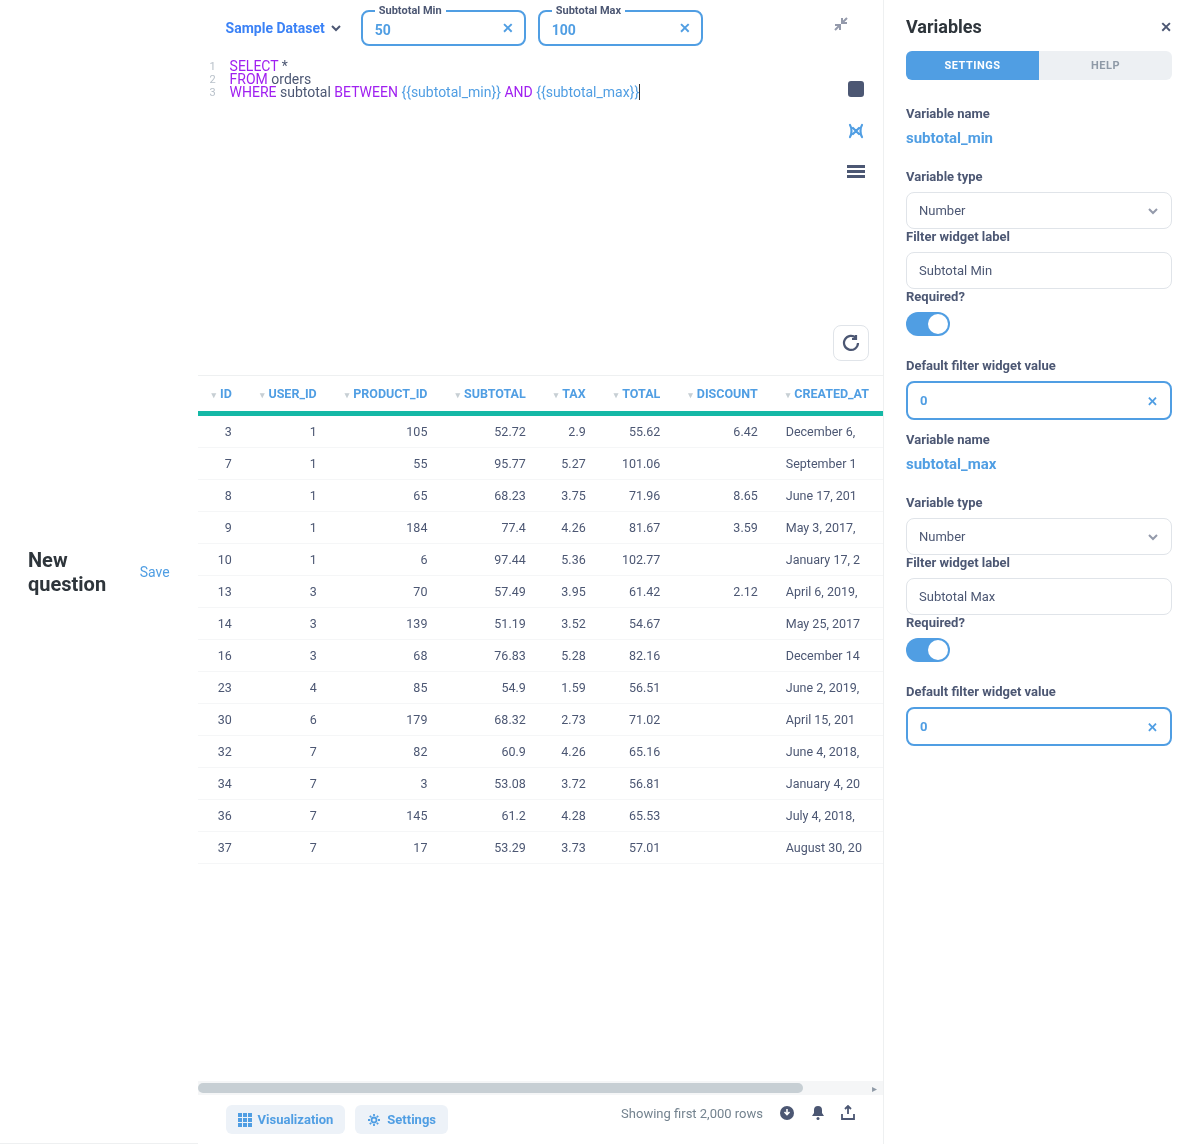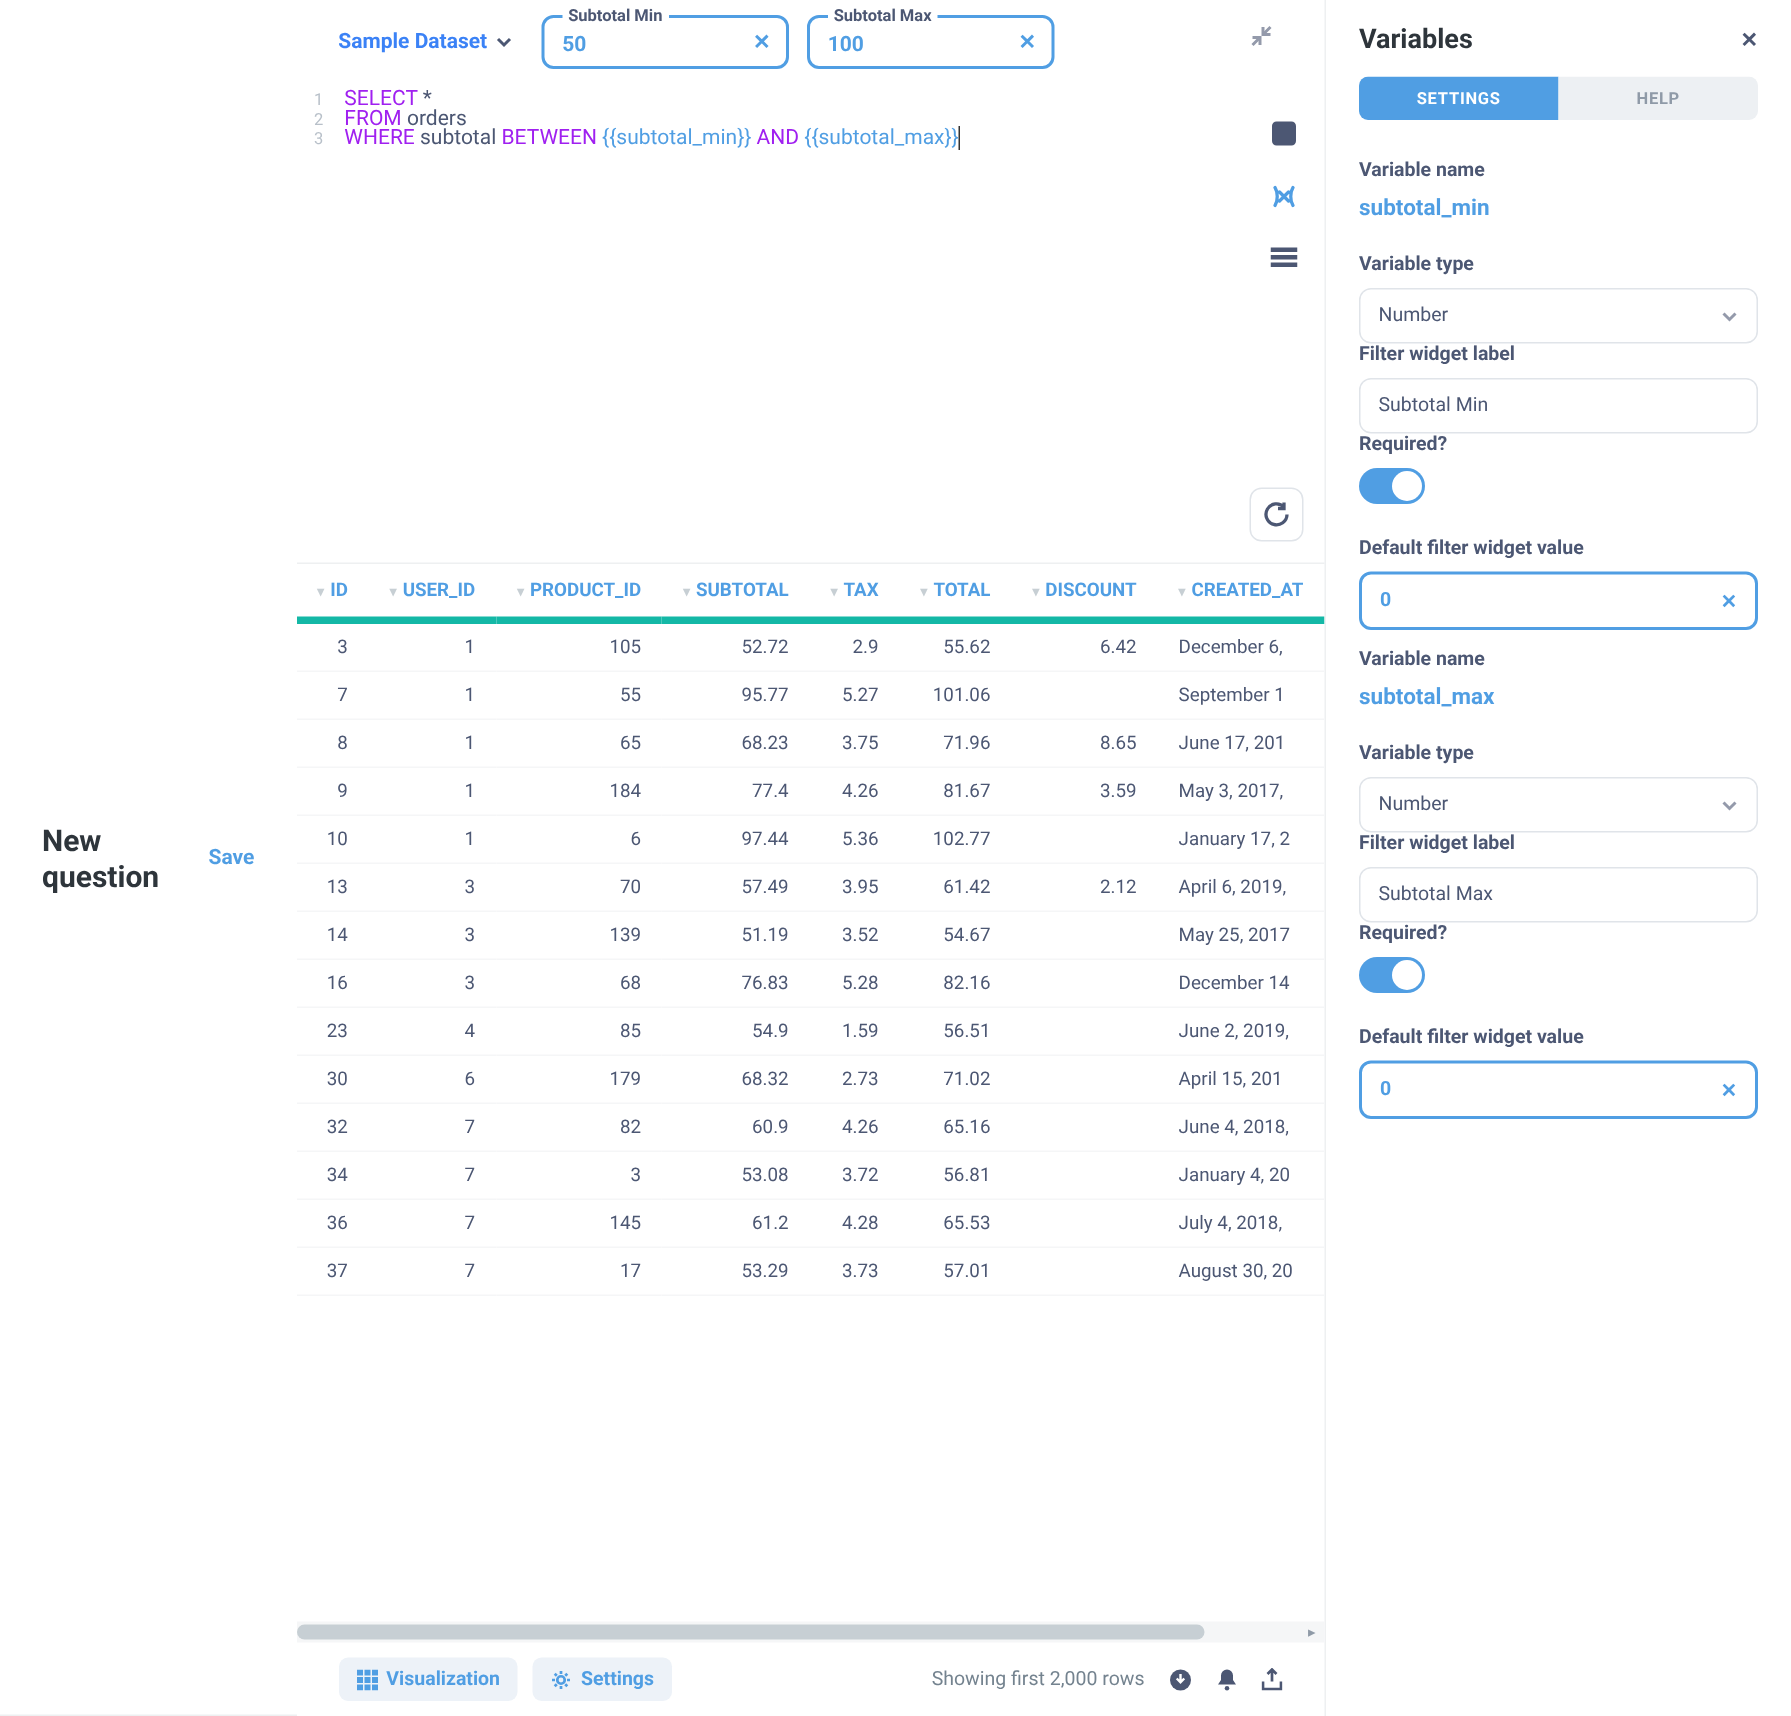--- a/index.html
+++ b/index.html
@@ -1,20 +1,20 @@
 <!DOCTYPE html>
 <html><head>
 <meta charset="utf-8">
 <style>
 *{box-sizing:border-box;margin:0;padding:0;font-family:-apple-system,BlinkMacSystemFont,"Segoe UI",Roboto,sans-serif}
 body{background:#fff;color:#4c5773;font-size:14px;width:1194px;height:1144px;overflow:hidden;position:relative}
 .app{display:flex;flex-direction:row;height:100%}
 .header{display:flex;align-items:center;padding:12px 28px;border-bottom:1px solid #eef0f1}
 .title{font-size:20px;font-weight:700;color:#2e353b;flex:1}
-.save-link{color:#509ee3;font-weight:700;cursor:pointer;font-size:14px}
+.save-link{color:#509ee3;font-weight:400;cursor:pointer;font-size:14px}
 .filters-row{display:flex;align-items:center;padding:10px 28px;position:relative}
 .dataset{display:flex;align-items:center;font-weight:700;color:#3b82f6;margin-right:20px;cursor:pointer}
 .dataset svg{margin-left:6px}
 .filter-box{position:relative;border:2px solid #509ee3;border-radius:8px;padding:10px 12px 6px;margin-right:12px;width:165px}
 .filter-label{position:absolute;top:-8px;left:12px;background:#fff;padding:0 4px;font-size:11px;font-weight:700;color:#4c5773}
 .filter-value{color:#509ee3;font-weight:700;font-size:14px}
 .filter-clear{position:absolute;right:10px;top:50%;transform:translateY(-50%);color:#509ee3;font-weight:700;cursor:pointer}
 .collapse-icon{position:absolute;right:34px;top:16px;cursor:pointer;color:#949aab}
 .main{display:flex;flex:1;min-height:0}
 .left-pane{flex:1;display:flex;flex-direction:column;min-width:0;border-right:1px solid #eef0f1}
@@ -29,21 +29,21 @@
 .refresh-btn{position:absolute;right:14px;bottom:14px;width:36px;height:36px;border:1px solid #e0e4e9;border-radius:8px;display:flex;align-items:center;justify-content:center;cursor:pointer;background:#fff}
 .table-wrap{flex:1;overflow:auto;position:relative}
 table{border-collapse:collapse;width:100%;font-size:12.5px}
 th{text-align:right;padding:10px 14px;border-bottom:5px solid #14b8a6;font-weight:700;color:#509ee3;white-space:nowrap}
 th .sort{color:#c7cfd4;margin-right:4px;font-size:9px}
 td{text-align:right;padding:8px 14px;border-bottom:1px solid #f5f6f7;color:#4c5773;white-space:nowrap}
 td.txt{text-align:left}
 .hscroll{height:14px;background:#f5f6f7;display:flex;align-items:center;position:relative}
 .hscroll-thumb{position:absolute;left:0;width:605px;height:10px;background:#c7cfd4;border-radius:5px;top:2px}
 .hscroll-right{position:absolute;right:6px;color:#8f9aa7;font-size:10px}
-.footer{display:flex;align-items:center;padding:10px 28px;gap:10px}
+.footer{display:flex;align-items:flex-start;padding:10px 28px;gap:10px}
 .pill{display:inline-flex;align-items:center;gap:6px;background:#edf2f8;border-radius:6px;padding:7px 12px;color:#509ee3;font-weight:700;cursor:pointer;font-size:13px}
 .footer-right{margin-left:auto;display:flex;align-items:center;gap:16px;color:#4c5773}
 .muted{color:#74838f;font-size:13px}
 .sidebar{width:310px;padding:16px 22px;overflow-y:auto}
 .side-head{display:flex;align-items:center;margin-bottom:14px}
 .side-title{font-size:18px;font-weight:700;color:#2e353b;flex:1}
 .close-x{cursor:pointer;color:#4c5773;font-weight:700}
 .tabs{display:flex;border-radius:6px;overflow:hidden;margin-bottom:26px}
 .tab{flex:1;text-align:center;padding:8px 0;font-size:11px;font-weight:700;letter-spacing:.5px;cursor:pointer}
 .tab.active{background:#509ee3;color:#fff}

